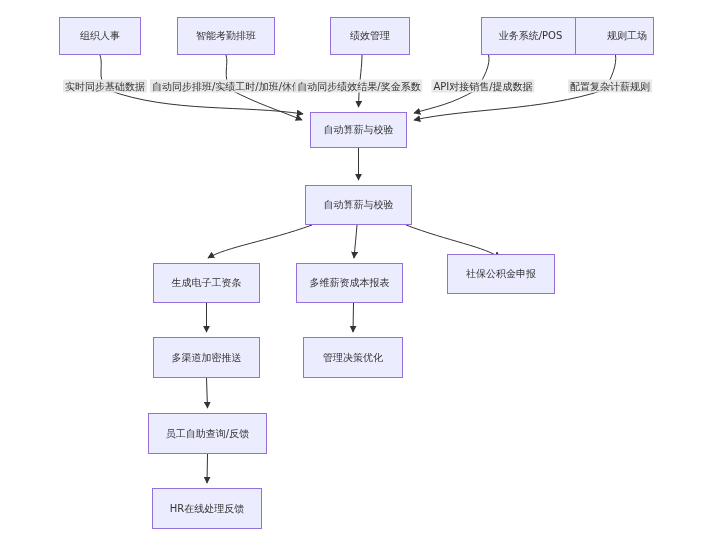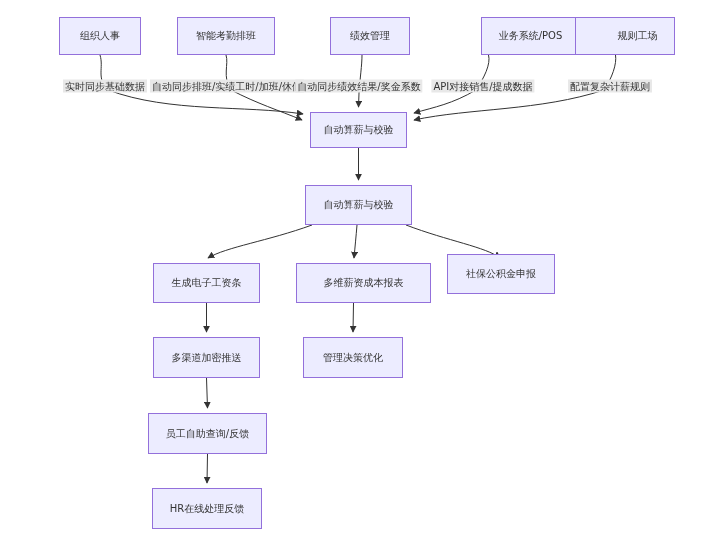--- a/index.html
+++ b/index.html
@@ -74,33 +74,33 @@
       <path d="M353.5,303 L353,332" marker-end="url(#arrow)"></path>
       <path d="M206.5,378 L207.5,408" marker-end="url(#arrow)"></path>
       <path d="M207.5,454 L207,483" marker-end="url(#arrow)"></path>
     </g>
   </svg>
 
   <div class="node" style="left:59px;  top:17px; width:82px; height:38px;">组织人事</div>
   <div class="node" style="left:177px; top:17px; width:98px; height:38px;">智能考勤排班</div>
   <div class="node" style="left:322px; top:17px; width:80px; height:38px;margin-left:8px;">绩效管理</div>
   <div class="node" style="left:439px; top:17px; width:99px; height:38px;margin-left:42px;">业务系统/POS</div>
-  <div class="node" style="left:575px; top:17px; width:100px; height:38px;padding-left:25px;">规则工场</div>
+  <div class="node" style="left:575px; top:17px; width:79px; height:38px;padding-left:25px;">规则工场</div>
 
   <div class="edge-label" style="left:105px; top:86px;">实时同步基础数据</div>
   <div class="edge-label" style="left:227px; top:86px;">自动同步排班/实绩工时/加班/休假</div>
   <div class="edge-label" style="left:359px; top:86px;">自动同步绩效结果/奖金系数</div>
   <div class="edge-label" style="left:483px; top:86px;">API对接销售/提成数据</div>
   <div class="edge-label" style="left:610px; top:86px;">配置复杂计薪规则</div>
 
   <div class="node" style="left:310px; top:112px; width:97px; height:36px;">自动算薪与校验</div>
   <div class="node" style="left:305px; top:185px; width:107px; height:40px;text-align:center;">自动算薪与校验</div>
 
   <div class="node" style="left:153px; top:263px; width:107px; height:40px;">生成电子工资条</div>
-  <div class="node" style="left:296px; top:263px; width:135px; height:40px;">多维薪资成本报表</div>
+  <div class="node" style="left:296px; top:263px; width:107px; height:40px;">多维薪资成本报表</div>
   <div class="node" style="left:447px; top:254px; width:108px; height:40px;">社保公积金申报</div>
 
   <div class="node" style="left:153px; top:337px; width:107px; height:41px;">多渠道加密推送</div>
   <div class="node" style="left:303px; top:337px; width:100px; height:41px;">管理决策优化</div>
 
   <div class="node" style="left:148px; top:413px; width:119px; height:41px;">员工自助查询/反馈</div>
   <div class="node" style="left:152px; top:488px; width:110px; height:41px;">HR在线处理反馈</div>
 
 </div>
 

